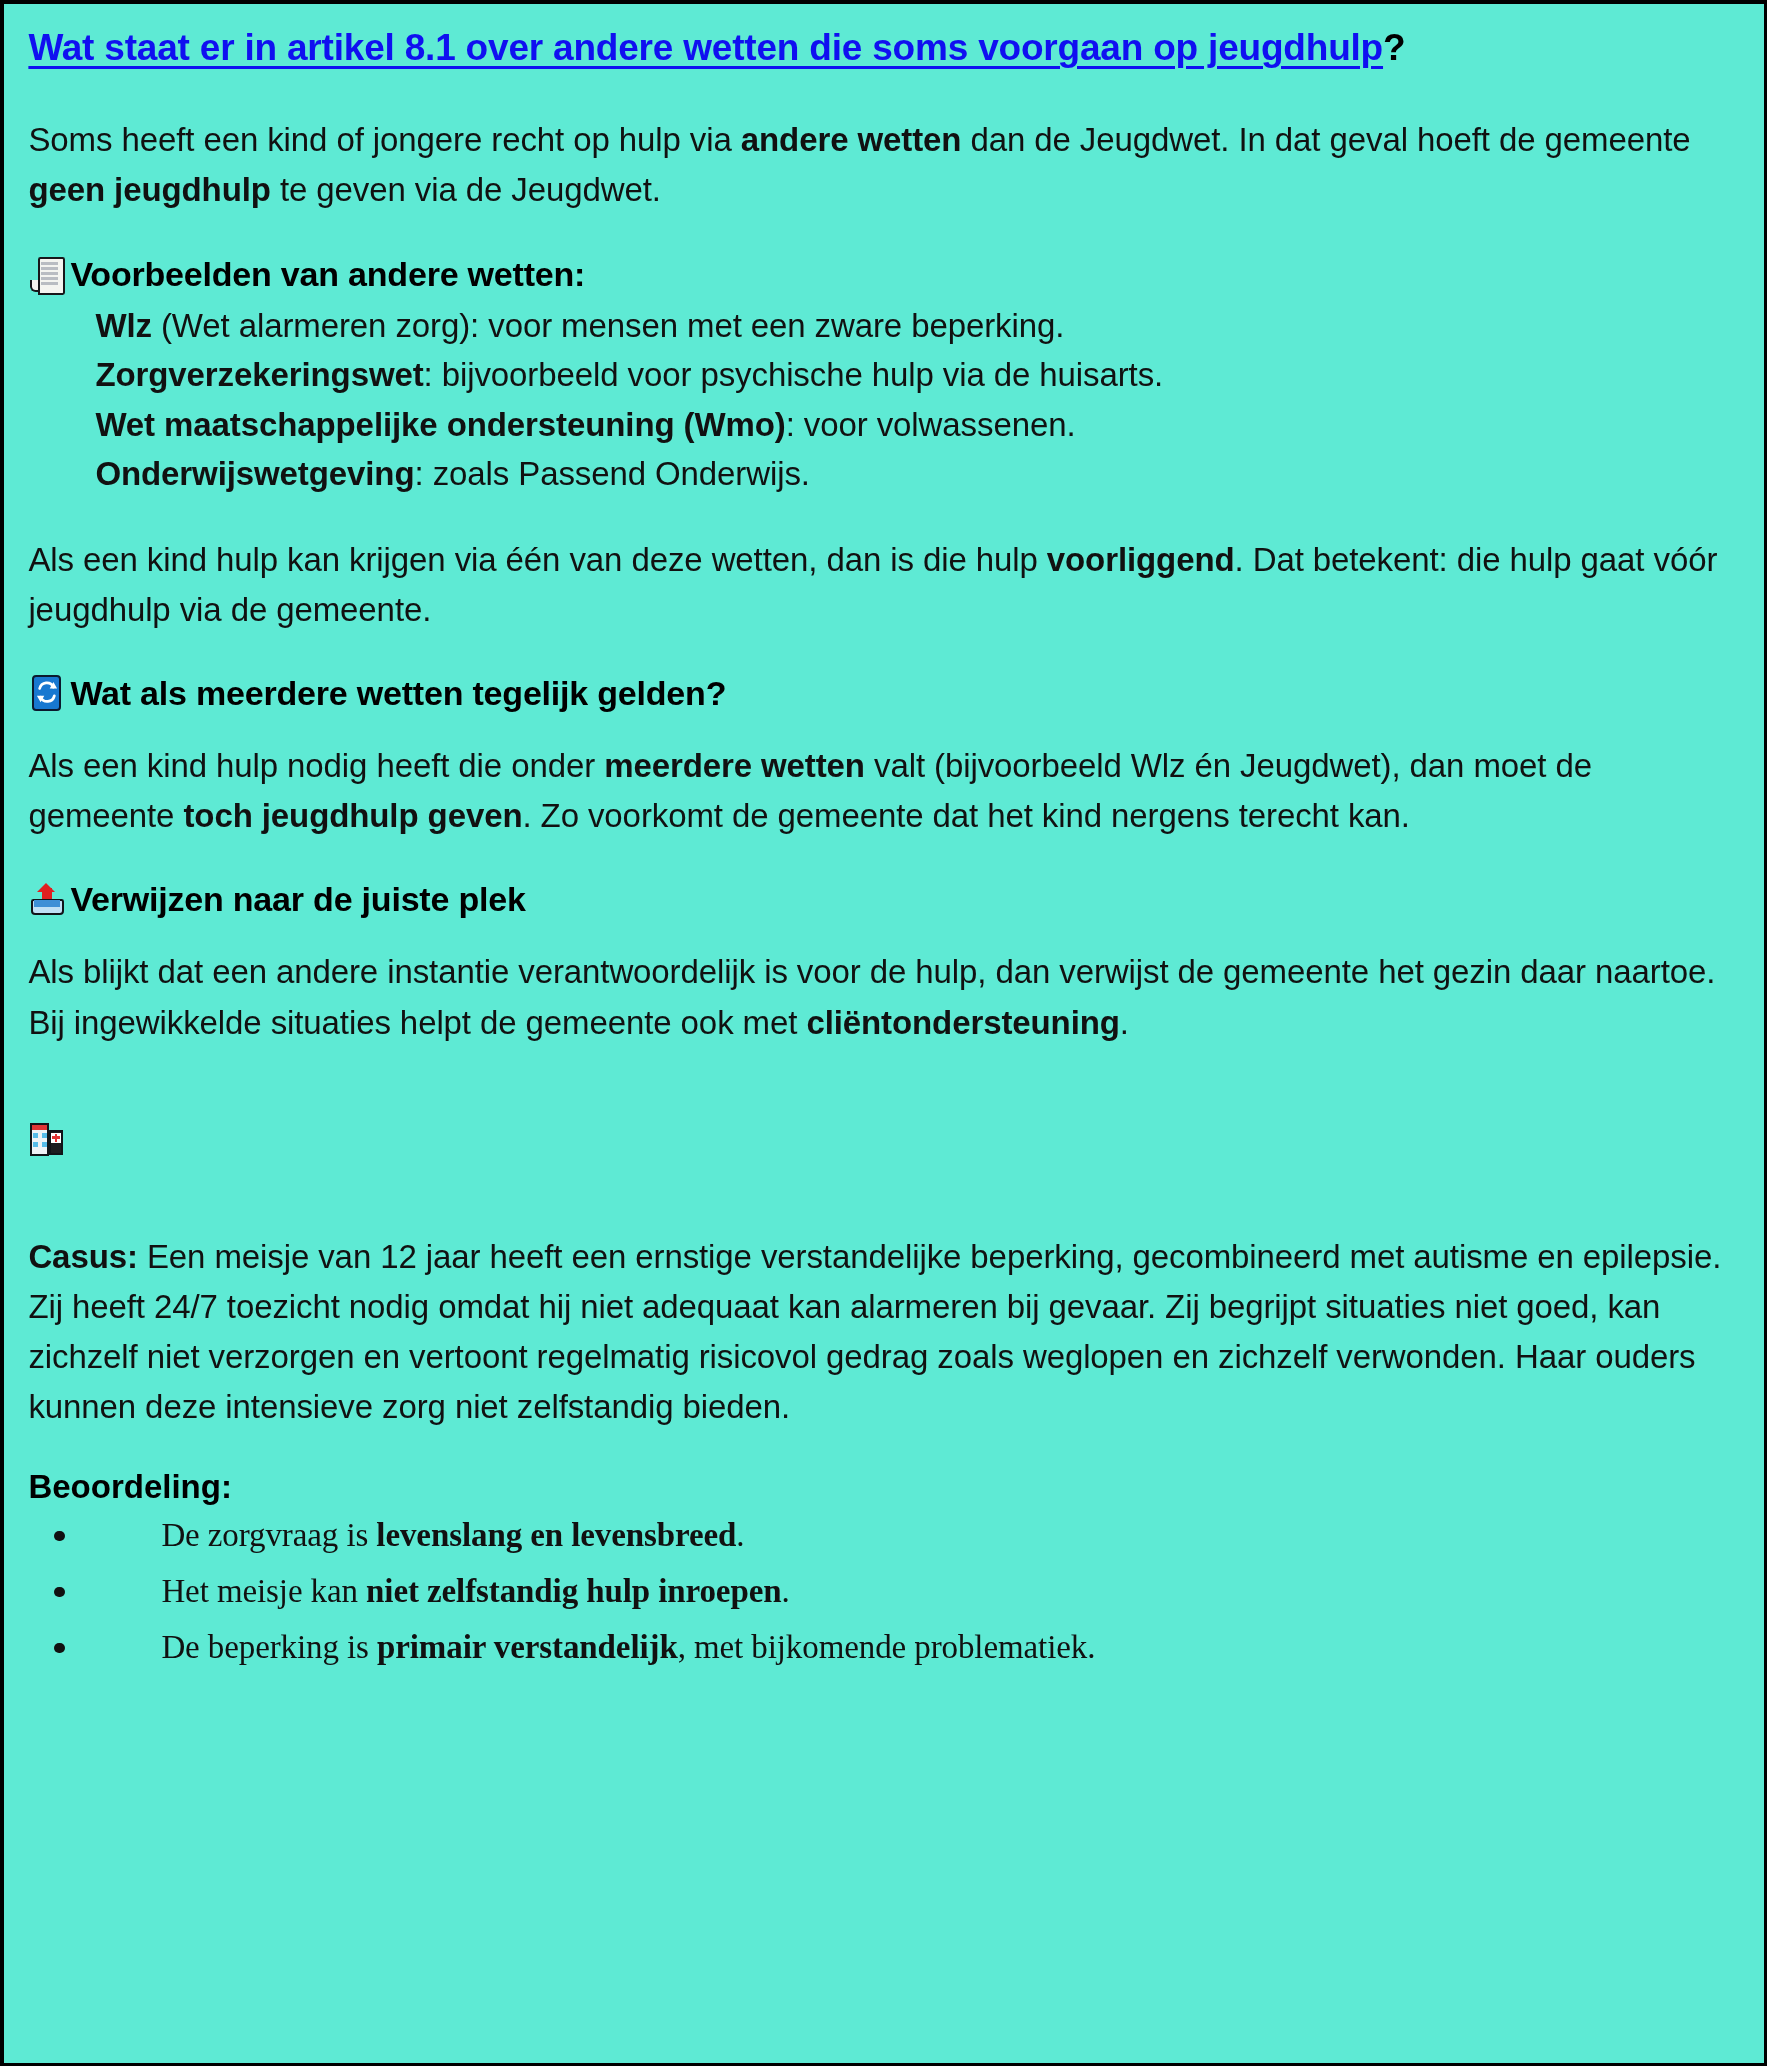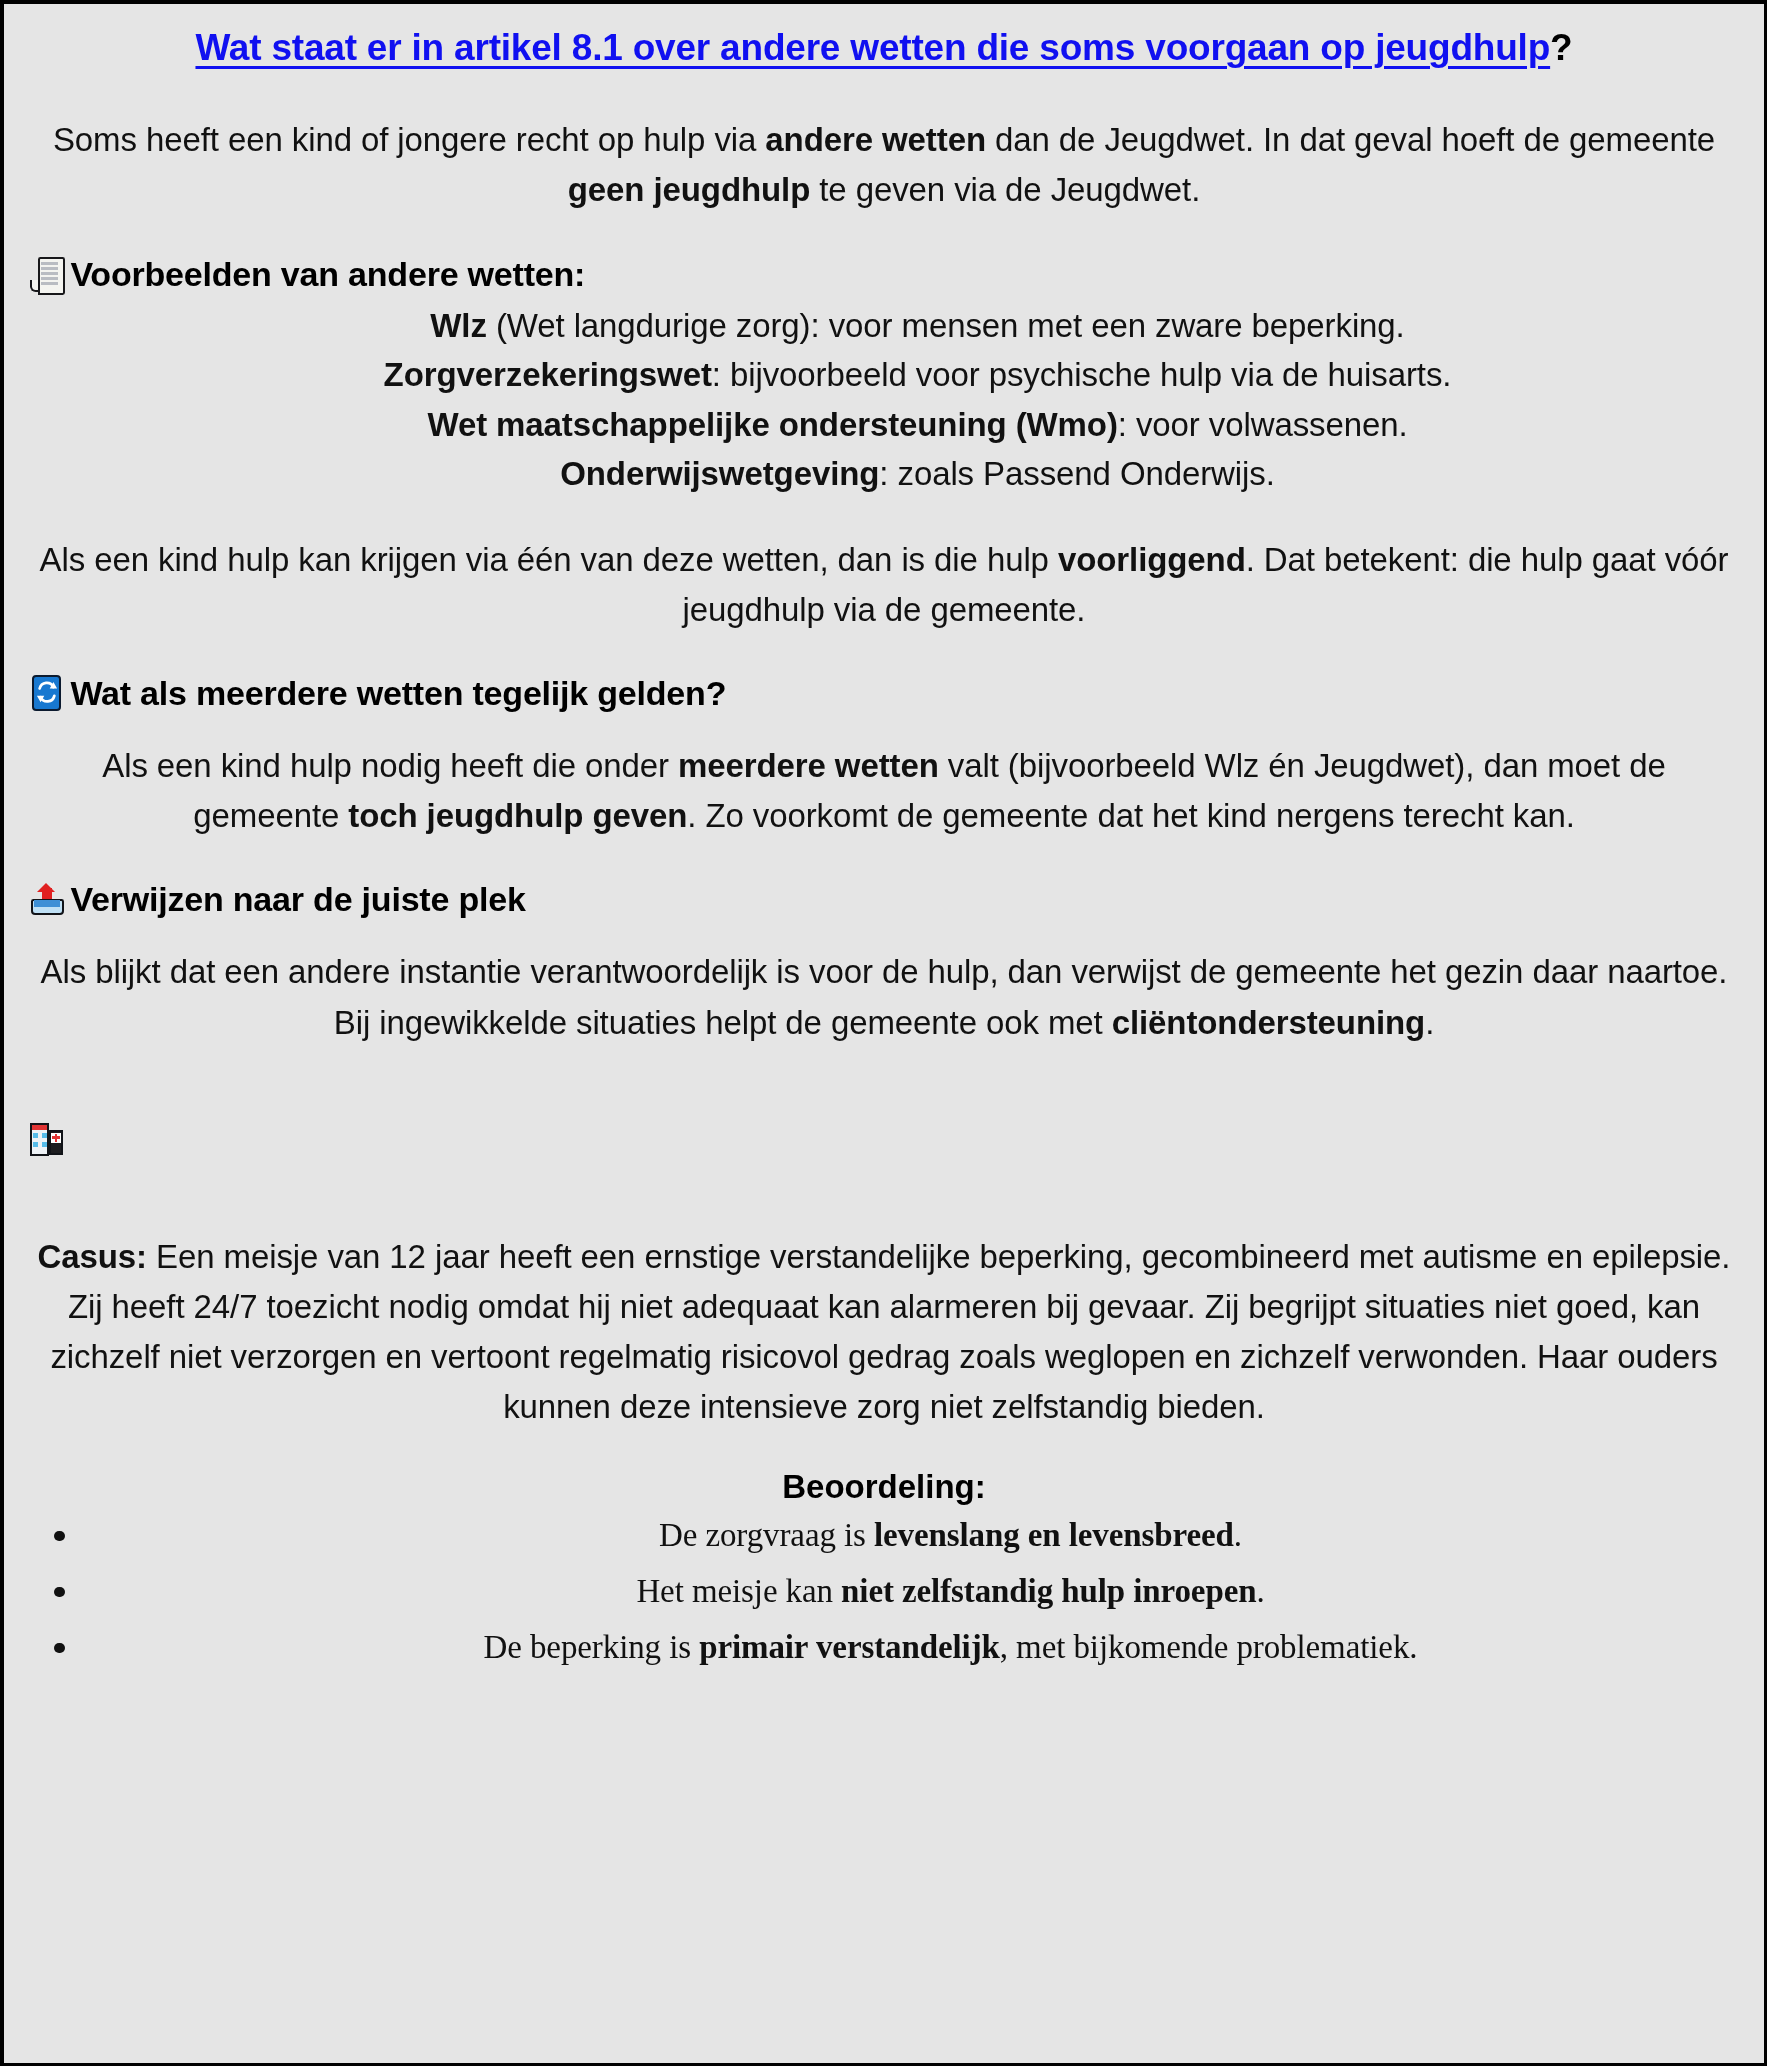--- a/index.html
+++ b/index.html
@@ -7,26 +7,25 @@
     padding: 0;
     background: #ffffff;
   }
   body {
     font-family: "Liberation Sans", sans-serif;
   }
   .page {
     width: 1768px;
     height: 2067px;
     box-sizing: border-box;
-    background: #e5e5e5;
+    background: #5eead4;
     border: 4.9px solid #000000;
     padding: 21px 24.4px 0 24.4px;
     overflow: hidden;
     position: relative;
-    text-align: center;
   }
   .title {
     font-size: 37px;
     font-weight: bold;
     color: #000000;
     line-height: 1.25;
     margin: 0 0 44px 0;
     letter-spacing: -0.2px;
   }
   .title .link {
@@ -241,21 +240,21 @@
       <span class="ln" style="top:7.3px;"></span>
       <span class="ln" style="top:12.2px;"></span>
       <span class="ln" style="top:17px;"></span>
       <span class="ln" style="top:22px;"></span>
       <span class="ln" style="top:27px;"></span>
     </span>
     <span class="htext">Voorbeelden van andere wetten:</span>
   </div>
 
   <ul class="plain">
-    <li><b>Wlz</b><span> (Wet langdurige zorg): voor mensen met een zware beperking.</span></li>
+    <li><b>Wlz</b><span> (Wet alarmeren zorg): voor mensen met een zware beperking.</span></li>
     <li><b>Zorgverzekeringswet</b><span>: bijvoorbeeld voor psychische hulp via de huisarts.</span></li>
     <li><b>Wet maatschappelijke ondersteuning (Wmo)</b><span>: voor volwassenen.</span></li>
     <li><b>Onderwijswetgeving</b><span>: zoals Passend Onderwijs.</span></li>
   </ul>
 
   <p class="para">
     <span>Als een kind hulp kan krijgen via één van deze wetten, dan is die hulp </span><b>voorliggend</b><span>. Dat betekent: die hulp gaat vóór jeugdhulp via de gemeente.</span>
   </p>
 
   <div class="sec-head">

